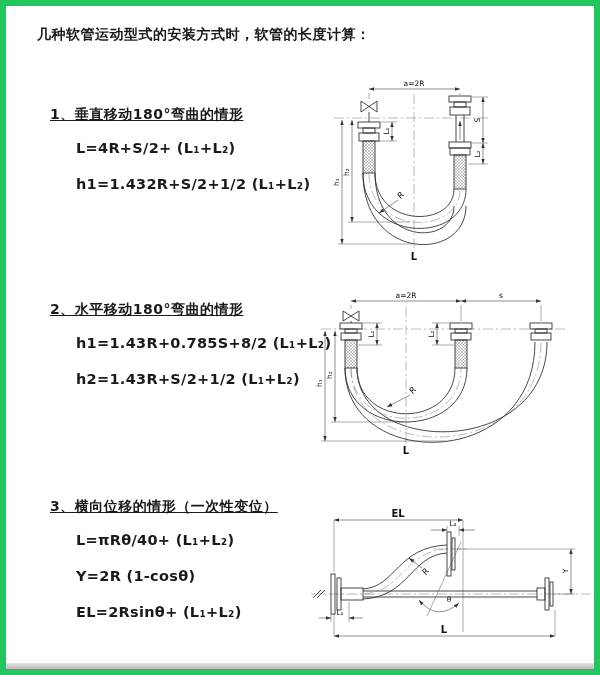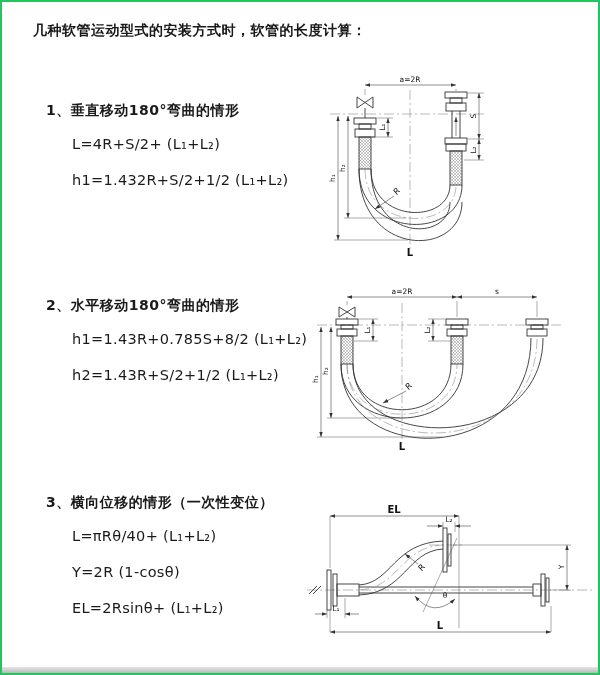--- a/index.html
+++ b/index.html
@@ -1,29 +1,29 @@
 <!DOCTYPE html>
 <html><head>
 <meta charset="utf-8">
 <style>
   html,body { margin:0; padding:0; }
   body {
     width:600px; height:675px; background:#ffffff; position:relative;
     font-family:"DejaVu Sans","Liberation Sans",sans-serif;
     color:#1a1a1a; overflow:hidden;
   }
-  .page { position:absolute; inset:0; border:2px solid #22c55e; }
+  .page { position:absolute; inset:0; border:6px solid #22c55e; }
   .bottom-edge { position:absolute; left:0; right:0; bottom:0; height:6px;
     background:linear-gradient(#e6e6e6,#b9b9b9); }
   .title { position:absolute; left:31px; top:20px; font-size:14px; font-weight:bold;
     letter-spacing:0.5px; margin:0; }
   .section { position:absolute; left:44px; }
-  .section h2 { font-size:14px; font-weight:bold; margin:0 0 15px 0; letter-spacing:0.5px; }
+  .section h2 { font-size:14px; font-weight:bold; margin:0 0 15px 0; letter-spacing:0.5px;text-decoration:underline; }
   .section p.formula { margin:0 0 17px 26px; font-size:14.5px; line-height:19px;
-    letter-spacing:0.3px; font-weight:400; }
+    letter-spacing:0.3px; font-weight:700; }
   #sec1 { top:100px; }
   #sec2 { top:295px; }
   #sec3 { top:492px; }
   .fig { position:absolute; }
   #fig1 { left:306px; top:70px; }
   #fig2 { left:303px; top:283px; }
   #fig3 { left:295px; top:498px; }
 
   
   svg { display:block; }

